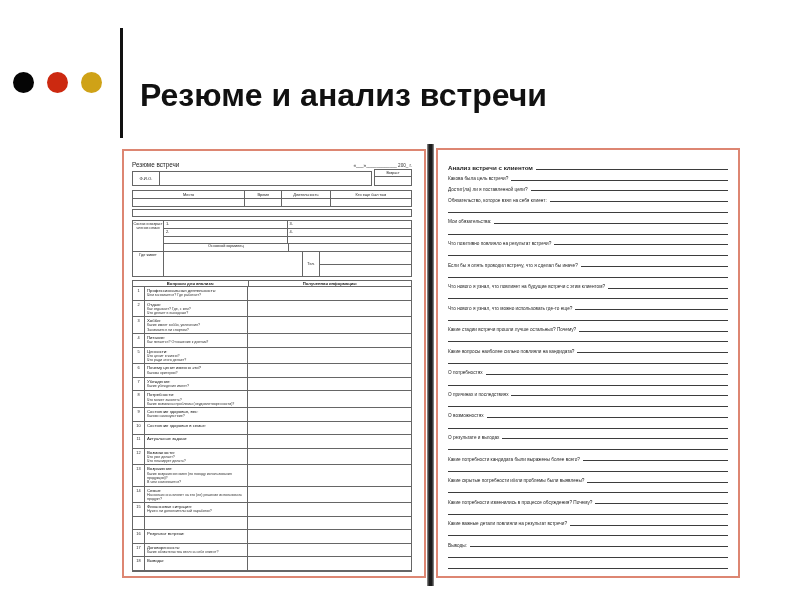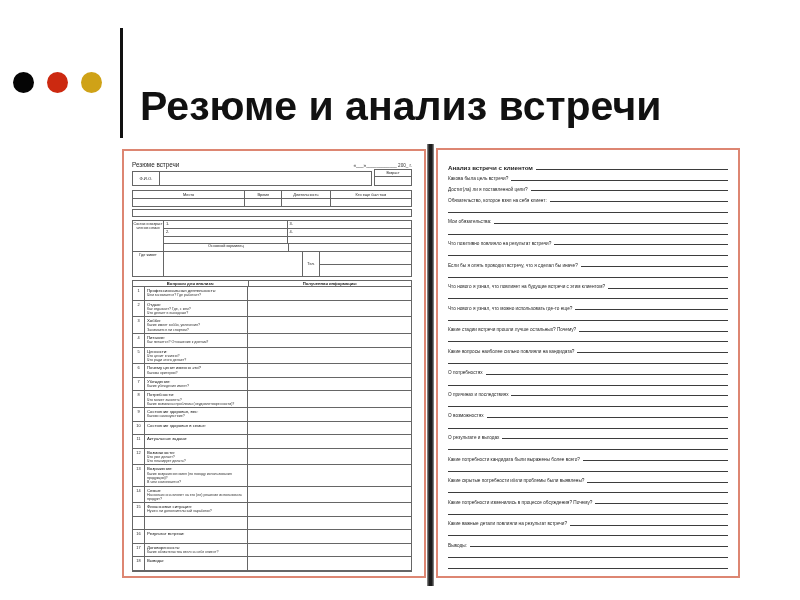--- a/index.html
+++ b/index.html
@@ -5,21 +5,21 @@
   html,body{margin:0;padding:0;}
   body{width:800px;height:600px;background:#ffffff;position:relative;overflow:hidden;
        font-family:"Liberation Sans",sans-serif;}
   
   .dots{position:absolute;left:13px;top:72px;display:flex;gap:13px;}
   .dot{width:21px;height:21px;border-radius:50%;}
   .dot.black{background:#050505;}
   .dot.red{background:#cc2910;}
   .dot.gold{background:#cfa217;}
   .vrule{position:absolute;left:120px;top:28px;width:3px;height:110px;background:#111;}
-  .slide-title{position:absolute;left:140px;top:56px;font-size:41px;font-weight:700;
+  .slide-title{position:absolute;left:140px;top:56px;font-size:32px;font-weight:700;
                color:#111;letter-spacing:0px;white-space:nowrap;}
   
   .page{position:absolute;background:#fff;border:2px solid #dd8672;box-sizing:border-box;
         overflow:hidden;}
   .page-left{left:122px;top:149px;width:304px;height:429px;padding:5px 12px 4px 8px;
              display:flex;flex-direction:column;}
   .spine{position:absolute;left:427px;top:144px;width:7px;height:442px;
          background:linear-gradient(90deg,#9a9a9a,#1c1c1c 30%,#1c1c1c 70%,#9a9a9a);}
   .page-right{left:436px;top:148px;width:304px;height:430px;padding:7px 10px 6px 10px;
               display:flex;flexDirection:column;flex-direction:column;}

